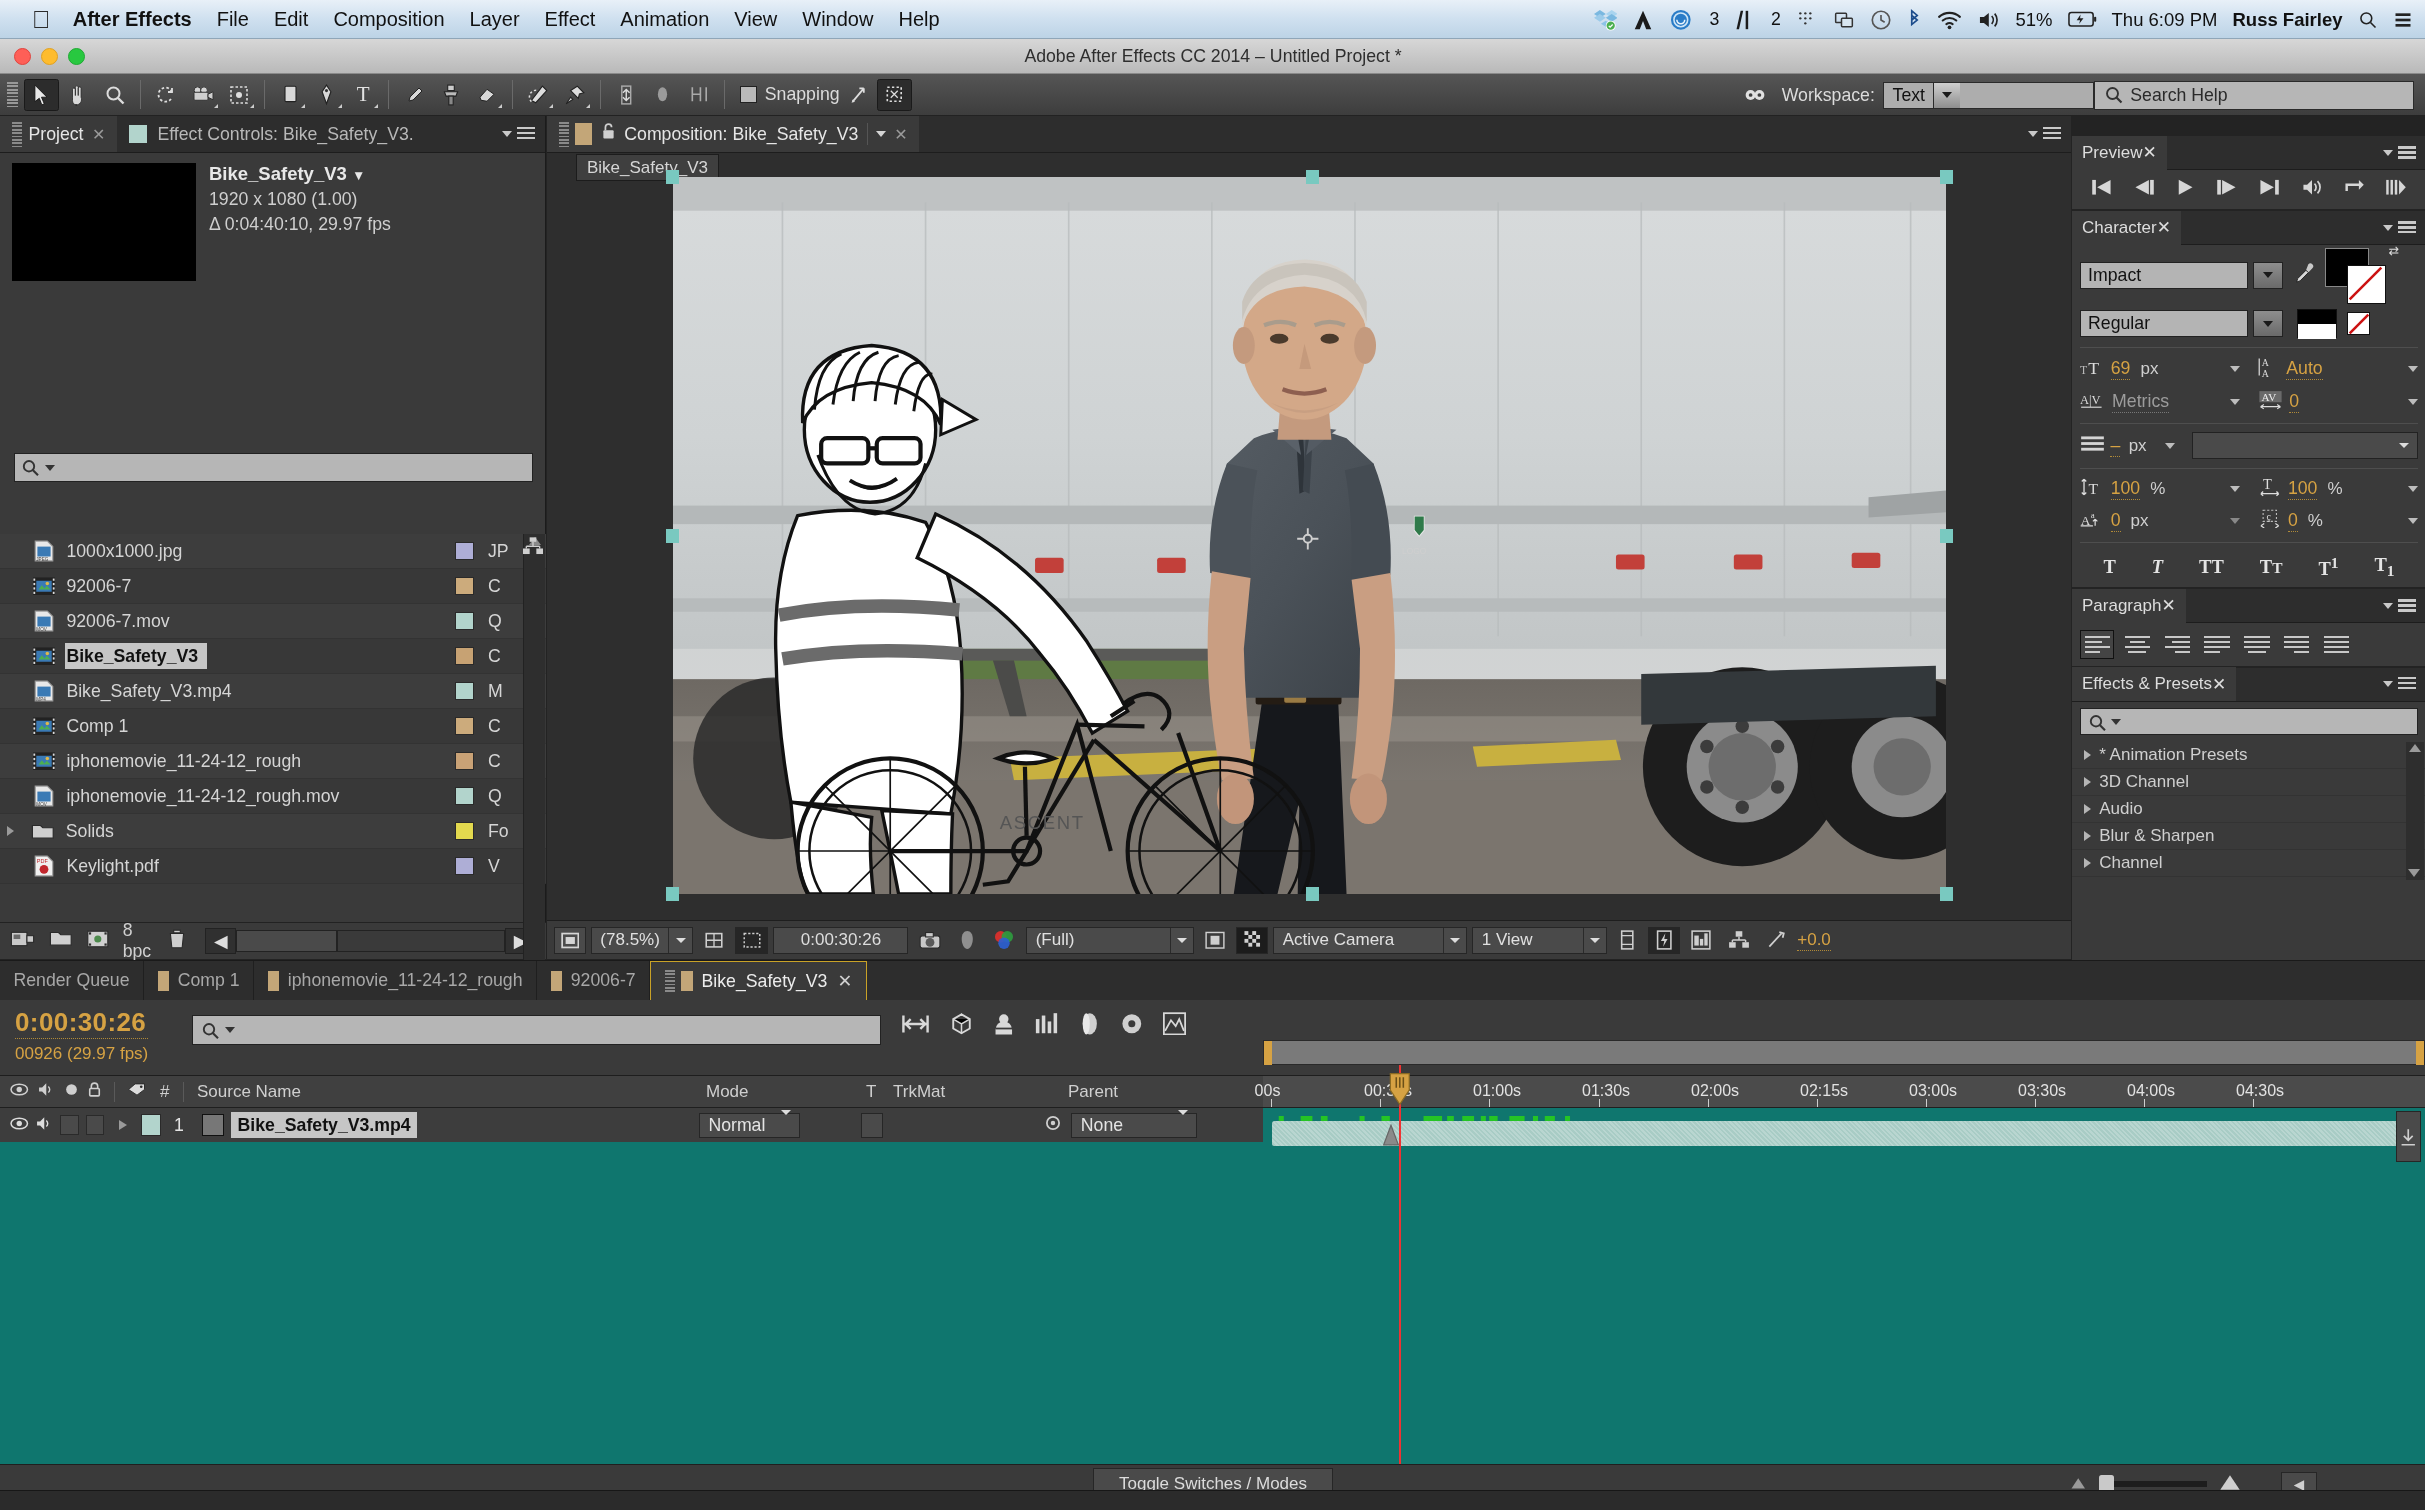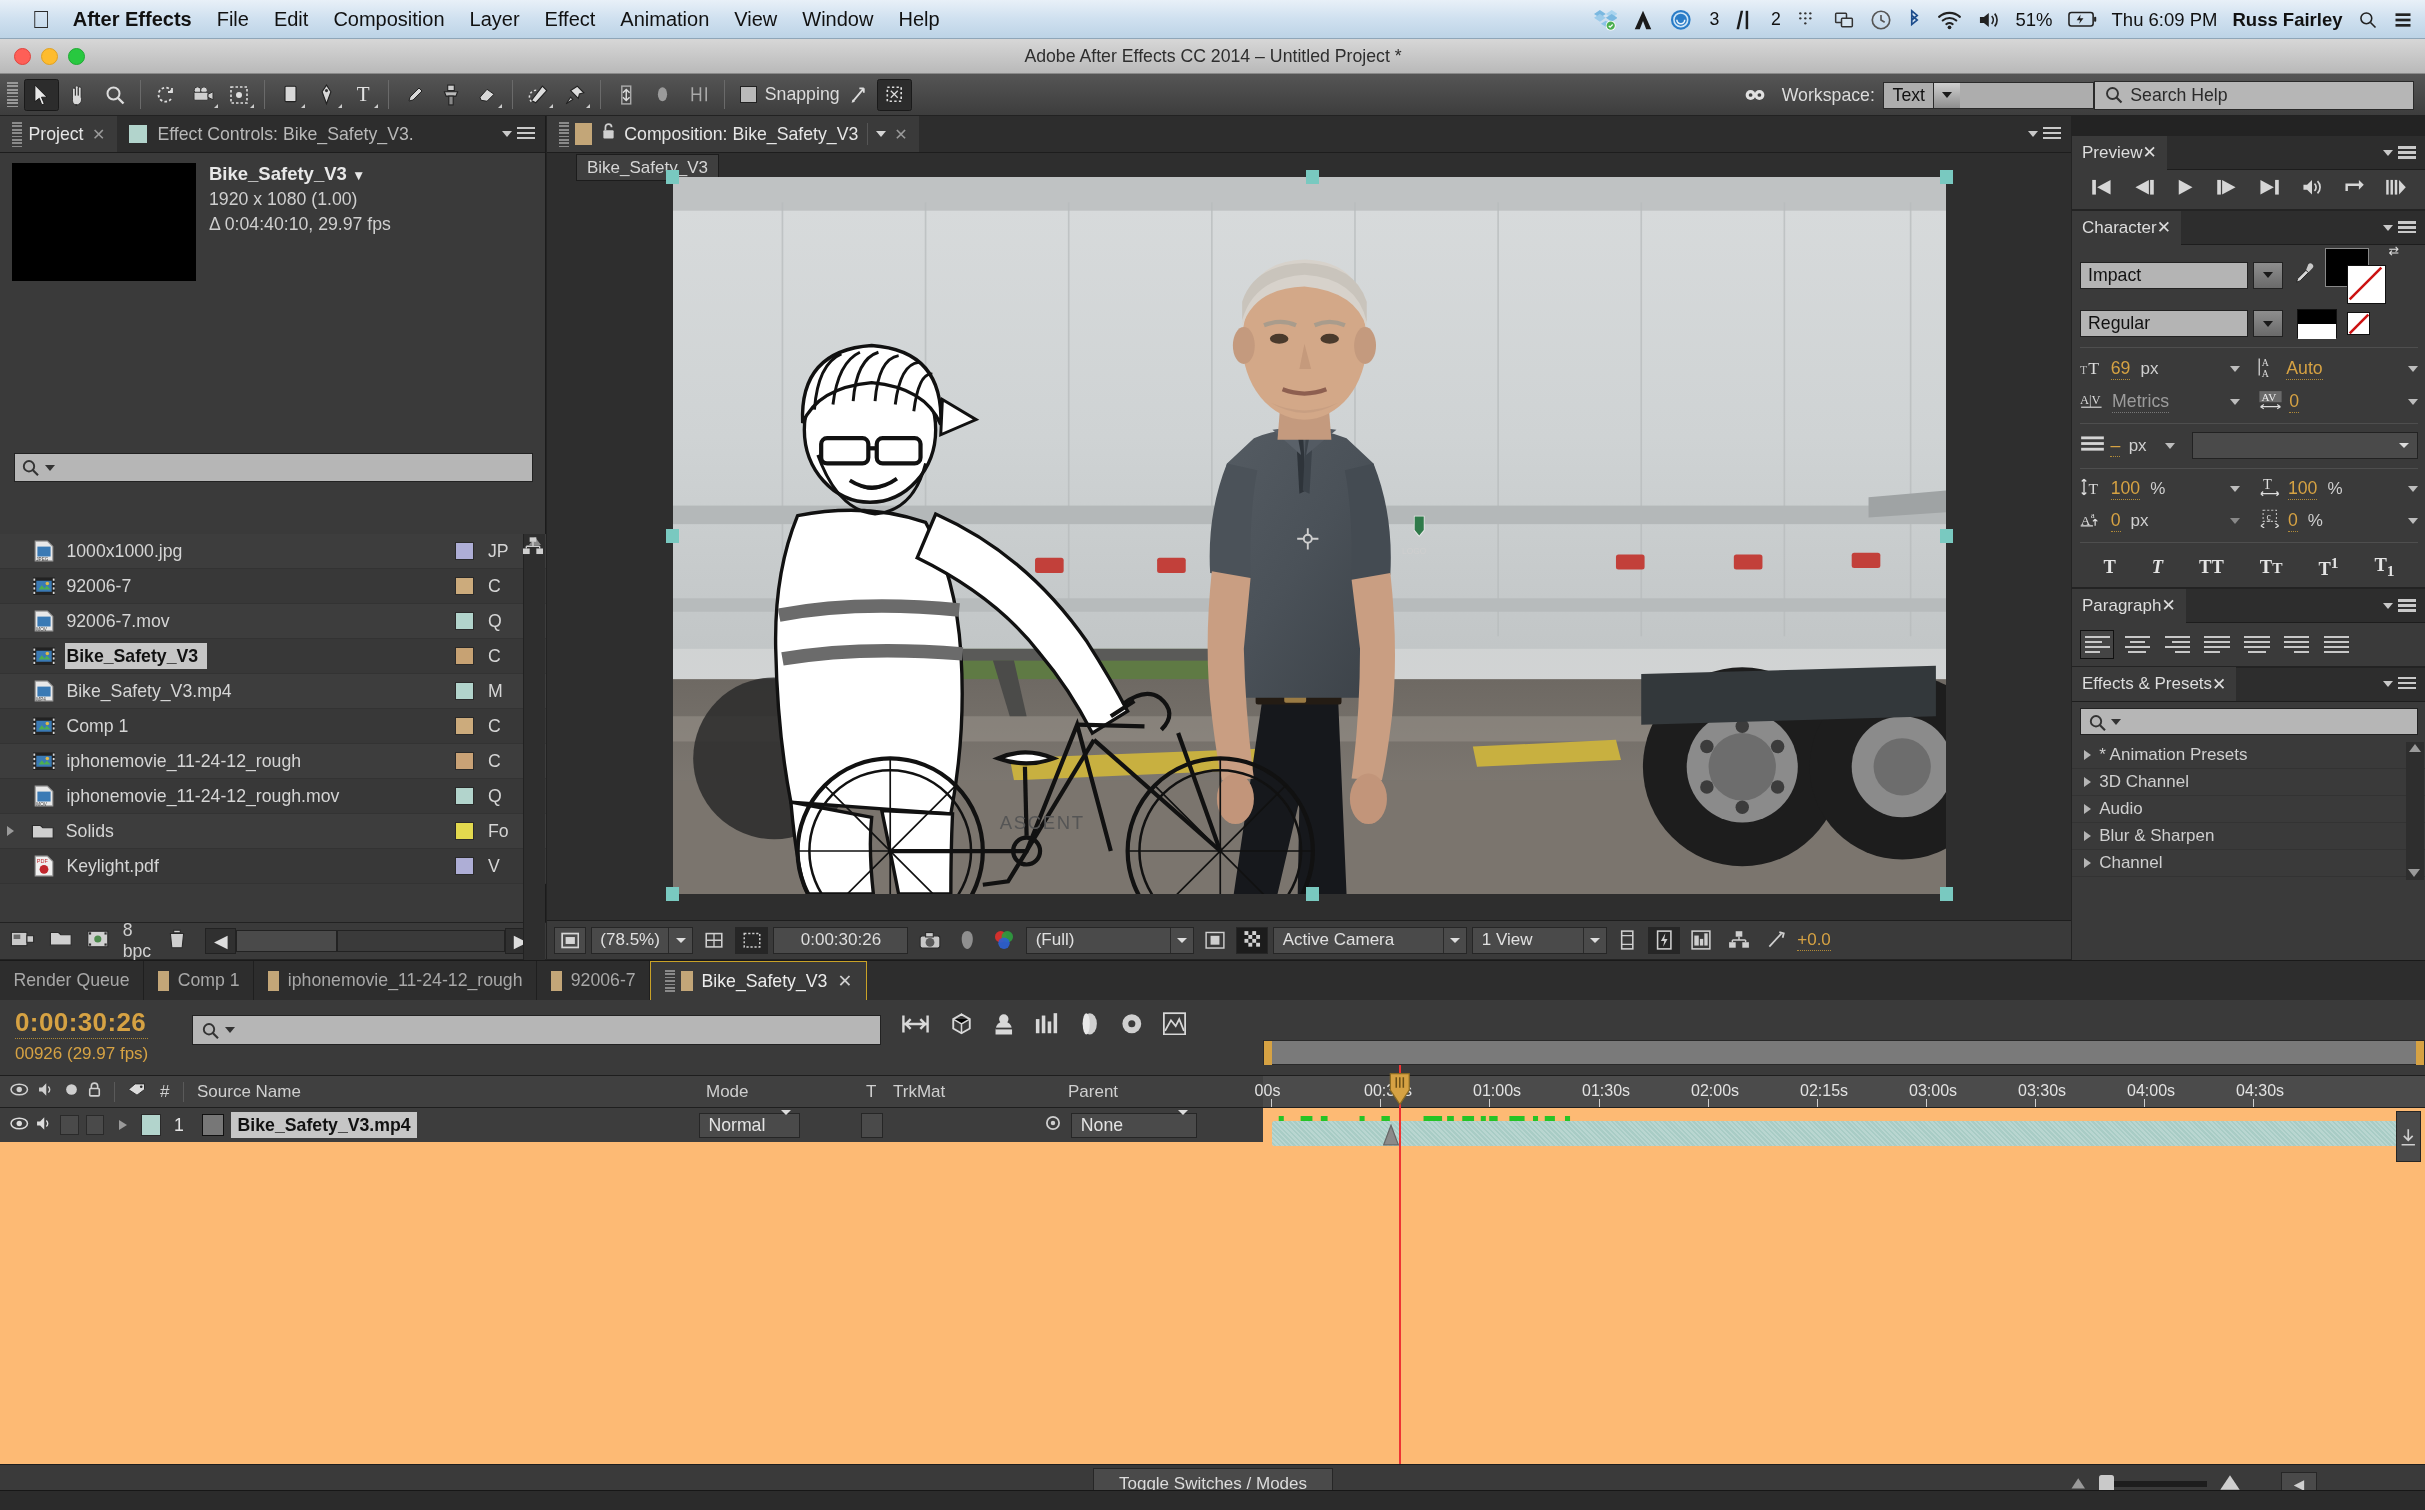--- a/index.html
+++ b/index.html
@@ -148,21 +148,21 @@
   .algn i { display:block; height:2.5px; background:#c8c8c8; }
   #epsearch { margin:6.7px 8.4px; height:27px; background:#b6b6b6; border:0.8px solid #222;
     display:flex; align-items:center; }
   .eprow { height:27px; display:flex; align-items:center; color:#cfcfcf; font-size:17px;
     border-bottom:0.8px solid #333; padding-left:11.8px; }
   .eptri { width:0;height:0;border-top:5px solid transparent;border-bottom:5px solid transparent;
     border-left:7.6px solid #b5b5b5; margin-right:8.4px; }
 
   
   #timeline { position:absolute; left:0; top:960px; width:2426px; height:543px;
-    background:#fdba74; border-top:1.7px solid #1a1a1a; }
+    background:#0f766e; border-top:1.7px solid #1a1a1a; }
   #tltabs { height:39px; background:#2d2d2d; display:flex; align-items:stretch; }
   .tltab { display:flex; align-items:center; padding:0 13.5px; font-size:17.7px; color:#a8a8a8;
     border-right:0.8px solid #1f1f1f; }
   .tltab .sw { width:11.8px; height:20px; margin-right:8.4px; background:#c3a678; }
   .tltab.active { background:#3a3a3a; color:#ececec; border:1.7px solid #c9a227; border-bottom:none; }
   #tlhead { height:76px; background:#3a3a3a; border-bottom:0.8px solid #1e1e1e; position:relative; }
   #tc { position:absolute; left:15px; top:6.7px; color:#d6a243; }
   #tc .big { font-size:26px; font-weight:bold; letter-spacing:0.4px; border-bottom:1.7px dotted #b08a38; }
   #tc .small { font-size:17px; margin-top:5px; }
   #tlsearch { position:absolute; left:192px; top:15px; width:689px; height:30px;

